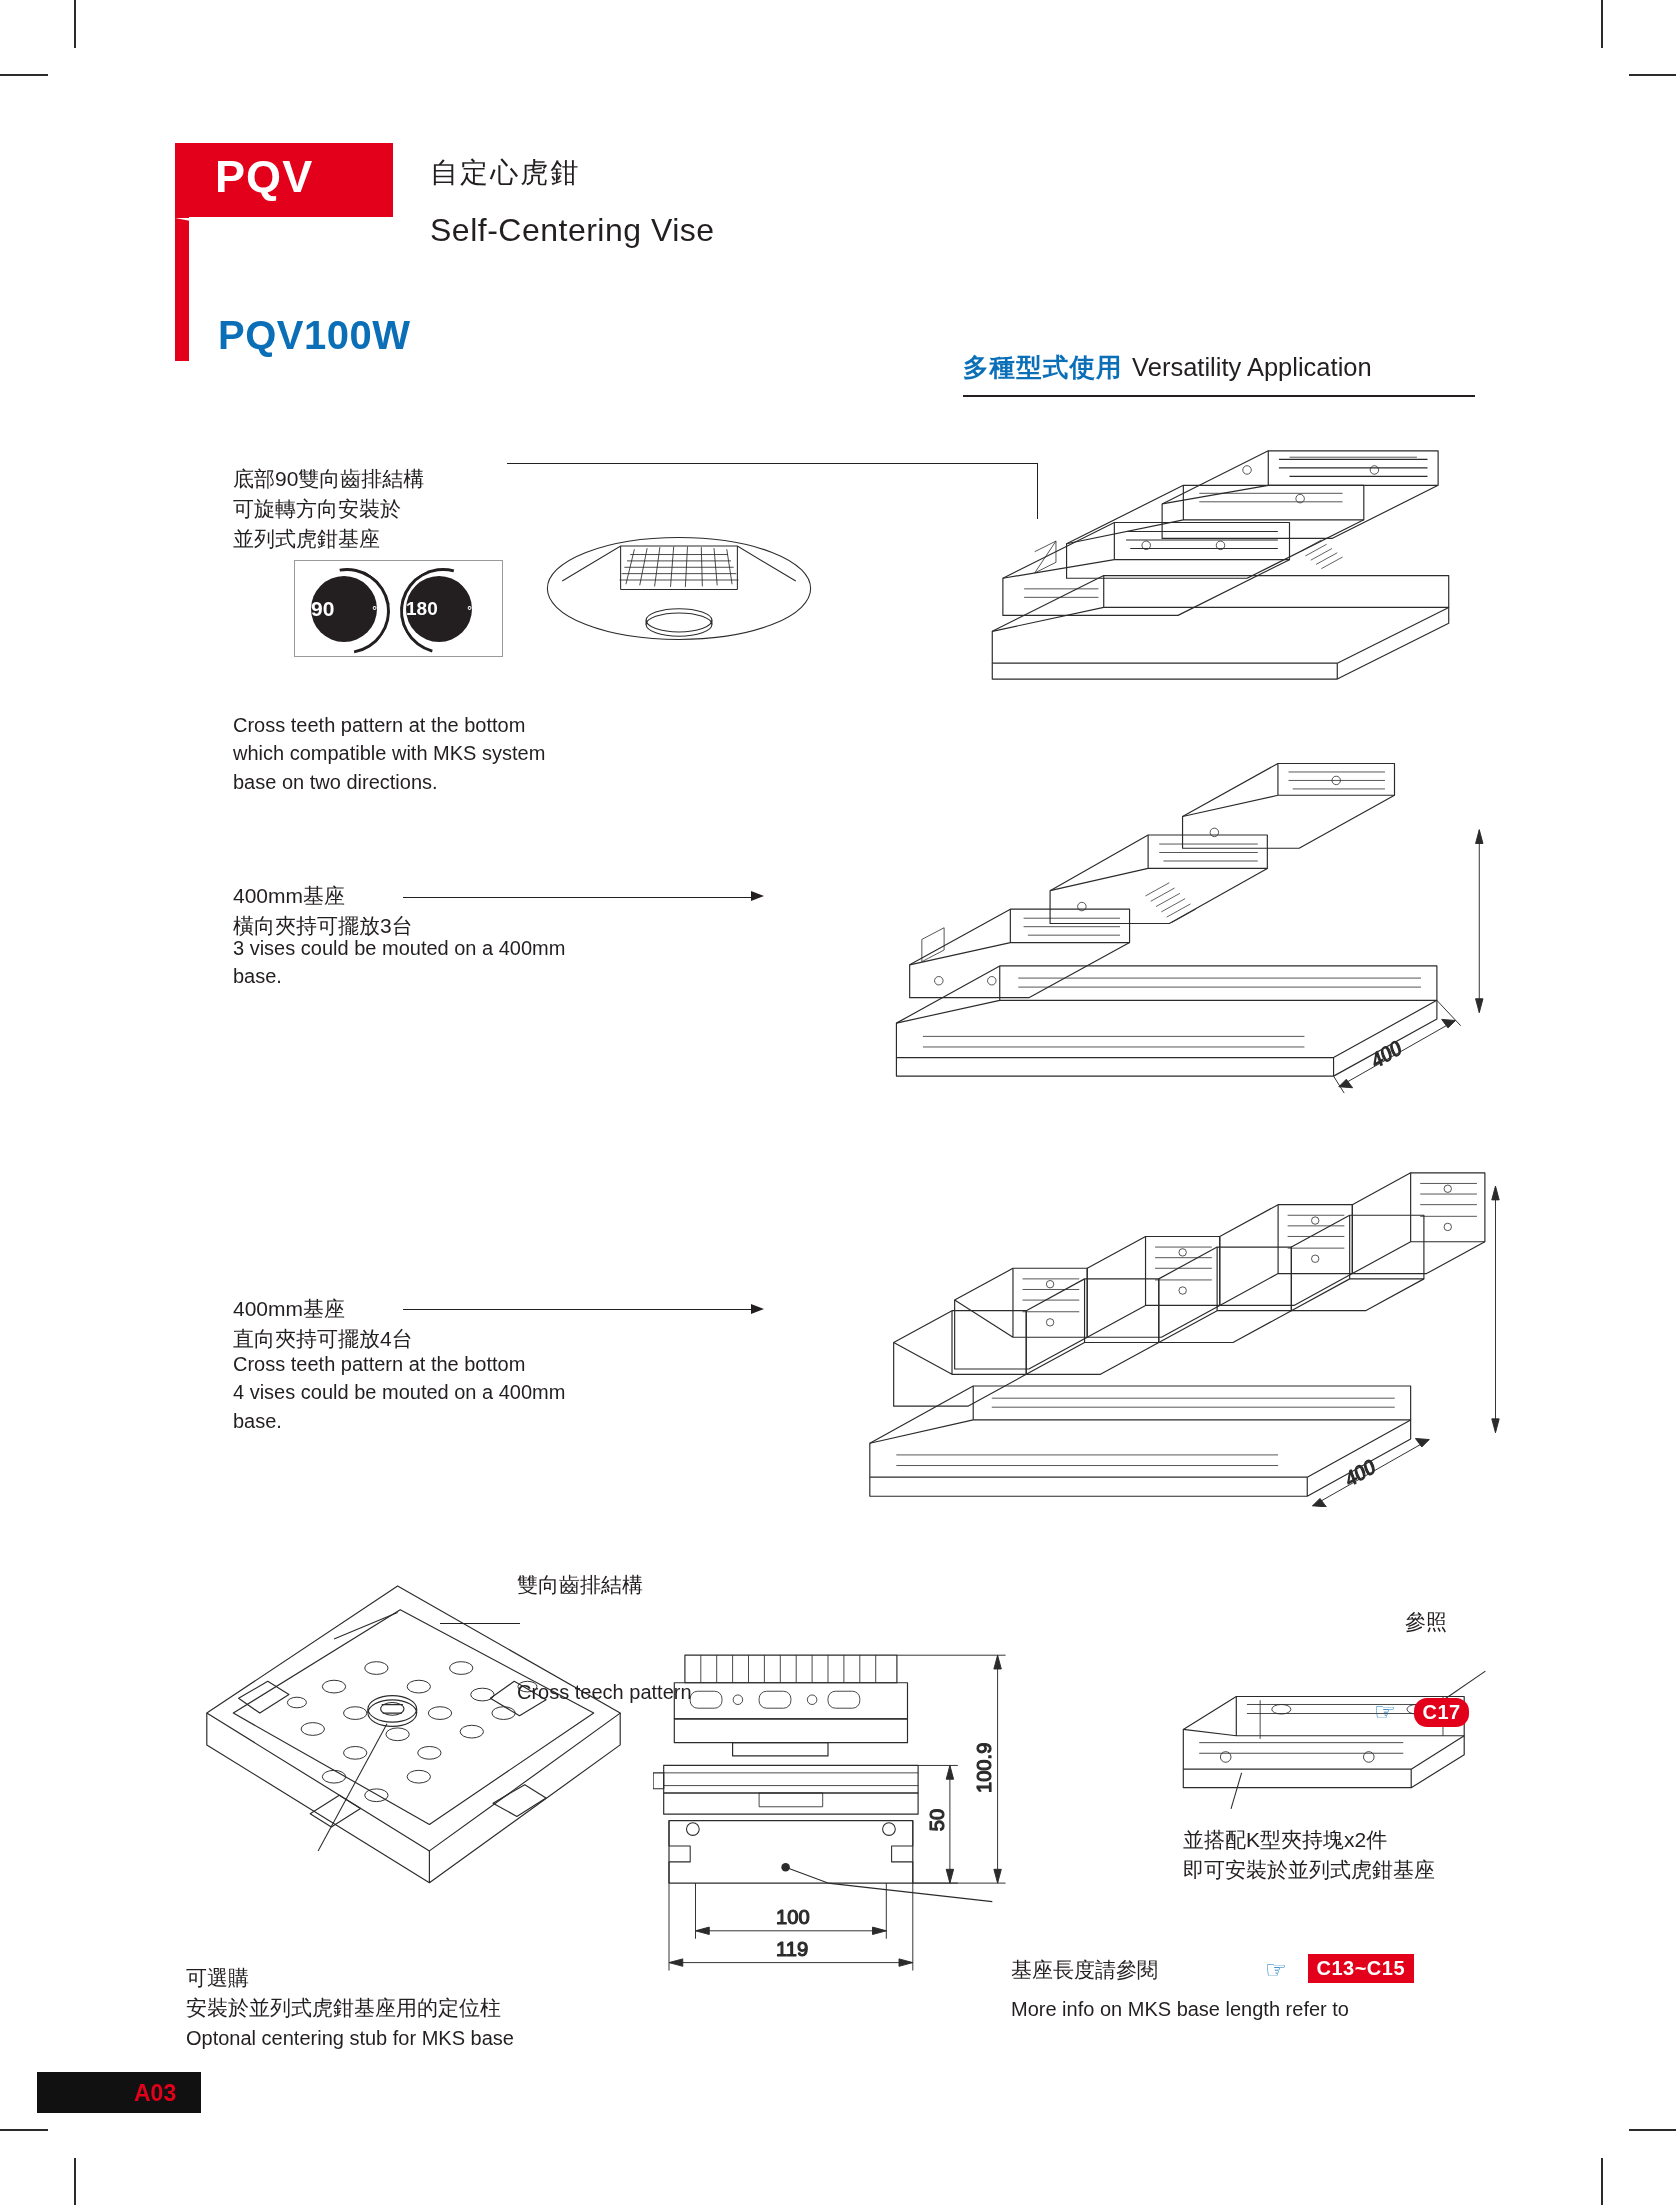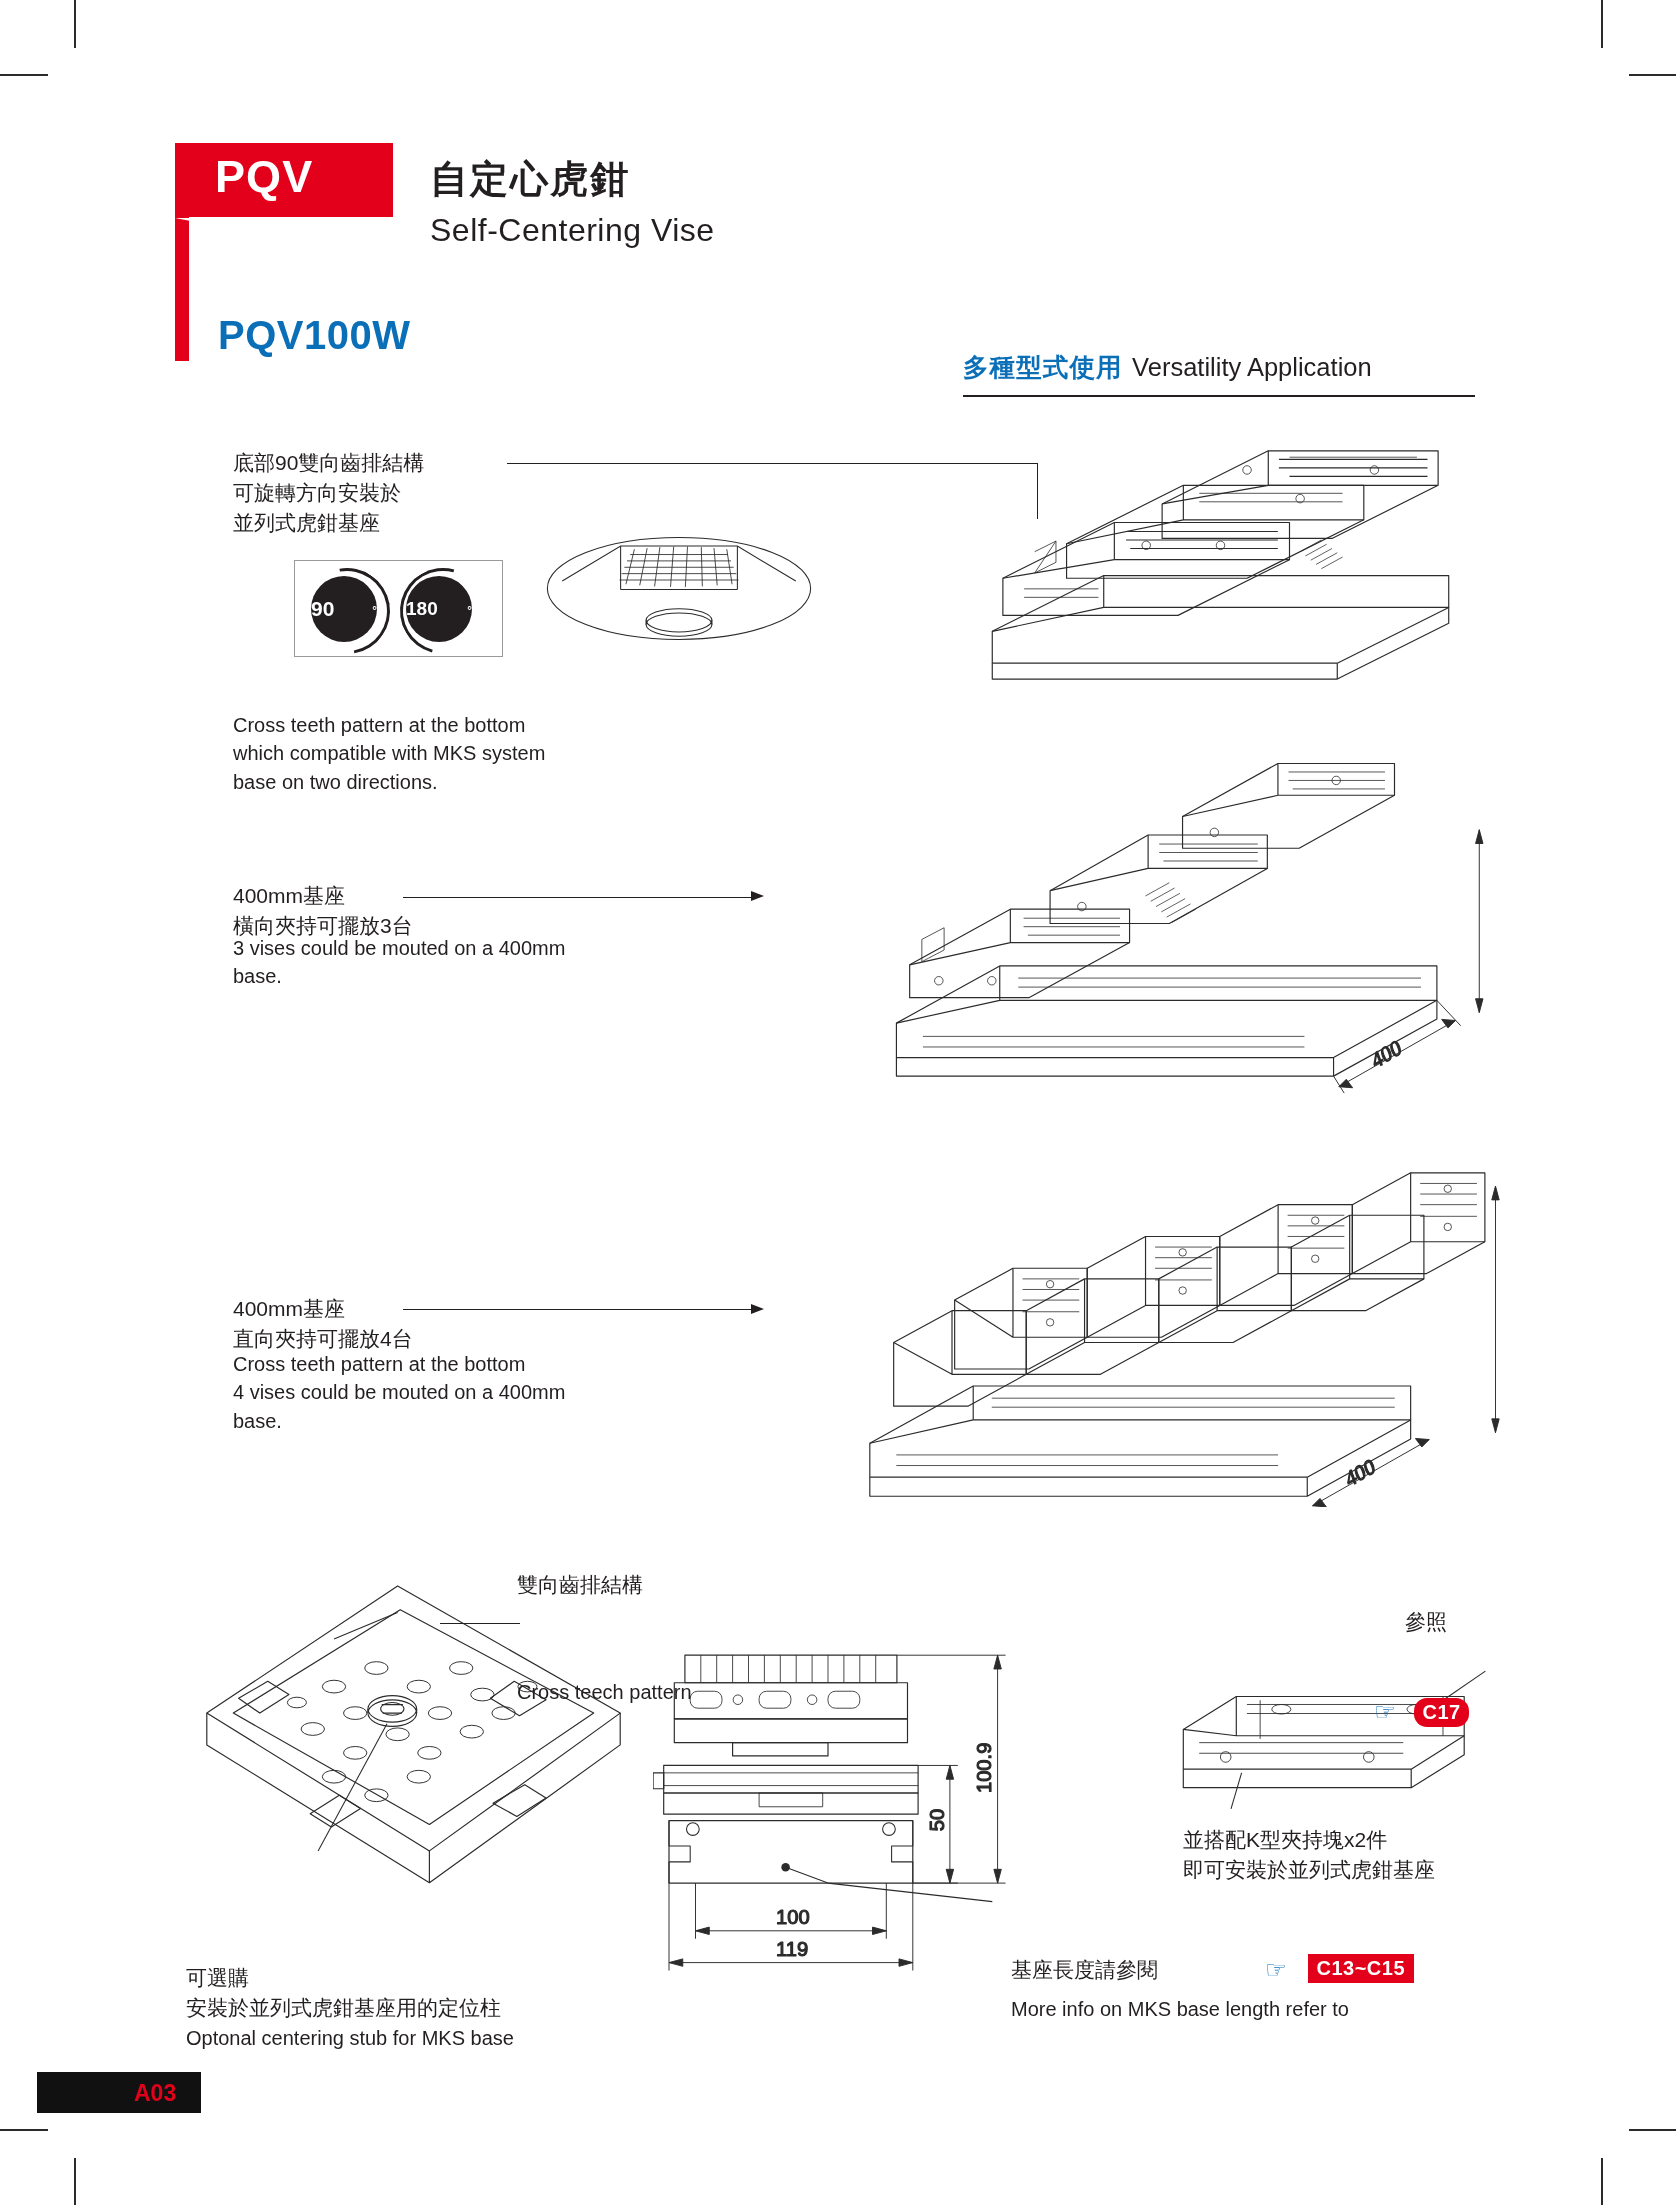--- a/index.html
+++ b/index.html
@@ -30,21 +30,21 @@
   }
   .flag-tail{
     position:absolute;left:175px;top:143px;width:13.8px;height:218px;background:#e2001a;
   }
   .pqv-text{
     position:absolute;left:215px;top:151px;
     font-size:45px;font-weight:bold;color:#ffffff;letter-spacing:1.1px;
   }
   .title-cn{
     position:absolute;left:430px;top:154px;
-    font-size:38px;font-weight:bold;color:#231f20;letter-spacing:2.1px;
+    font-size:28px;font-weight:normal;color:#231f20;letter-spacing:2.1px;
   }
   .title-en{
     position:absolute;left:430px;top:212px;
     font-size:32px;color:#231f20;letter-spacing:0.5px;
   }
   .model{
     position:absolute;left:218px;top:313px;
     font-size:40px;color:#0b6fb8;font-weight:bold;letter-spacing:0.5px;
   }
 
@@ -130,21 +130,21 @@
   <div class="pqv-text">PQV</div>
   <div class="title-cn">自定心虎鉗</div>
   <div class="title-en">Self-Centering Vise</div>
   <div class="model">PQV100W</div>
 
   <div class="vers-wrap">
     <span class="vers-cn">多種型式使用</span><span class="vers-en">Versatility Application</span>
   </div>
   <div class="vers-rule"></div>
 
-  <div class="txt cn" style="left:233px;top:448px;width:297px;">底部90雙向齒排結構
+  <div class="txt cn" style="left:233px;top:464px;width:297px;">底部90雙向齒排結構
 可旋轉方向安裝於
 並列式虎鉗基座</div>
   <div class="lead" style="left:507px;top:463px;width:530px;"></div>
   <div class="lead-v" style="left:1037px;top:463px;height:56px;"></div>
 
   <div class="rot-box">
     <div class="rot-arc a"></div>
     <div class="rot-arc b"></div>
     <div class="rot-circle a">
       <span>90</span>

